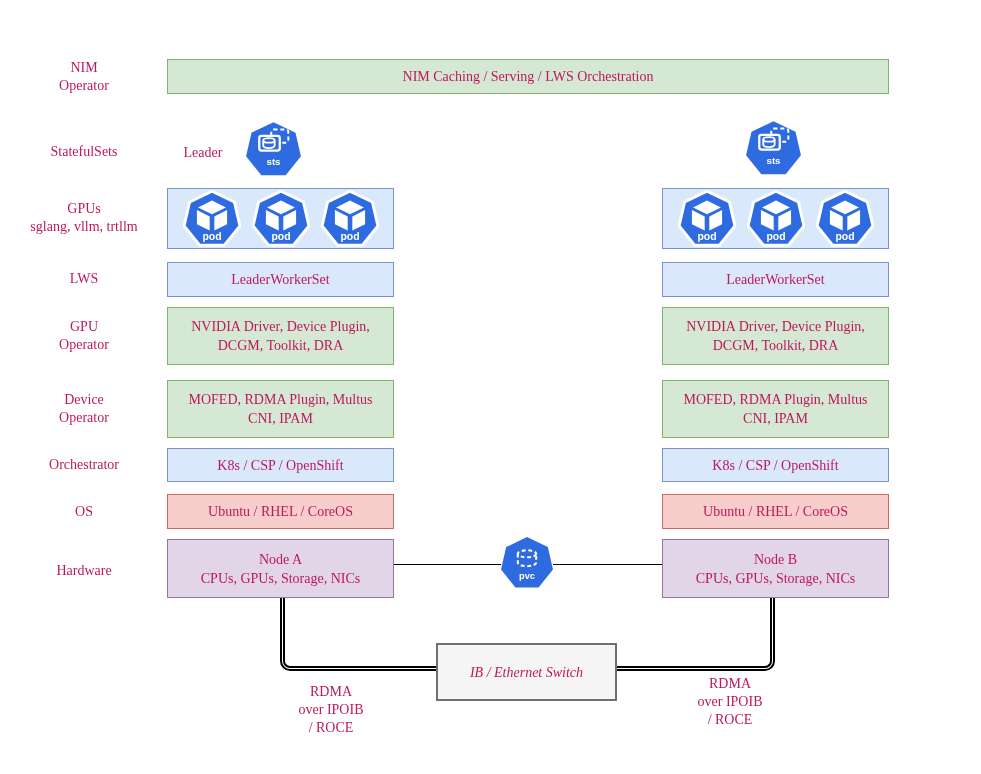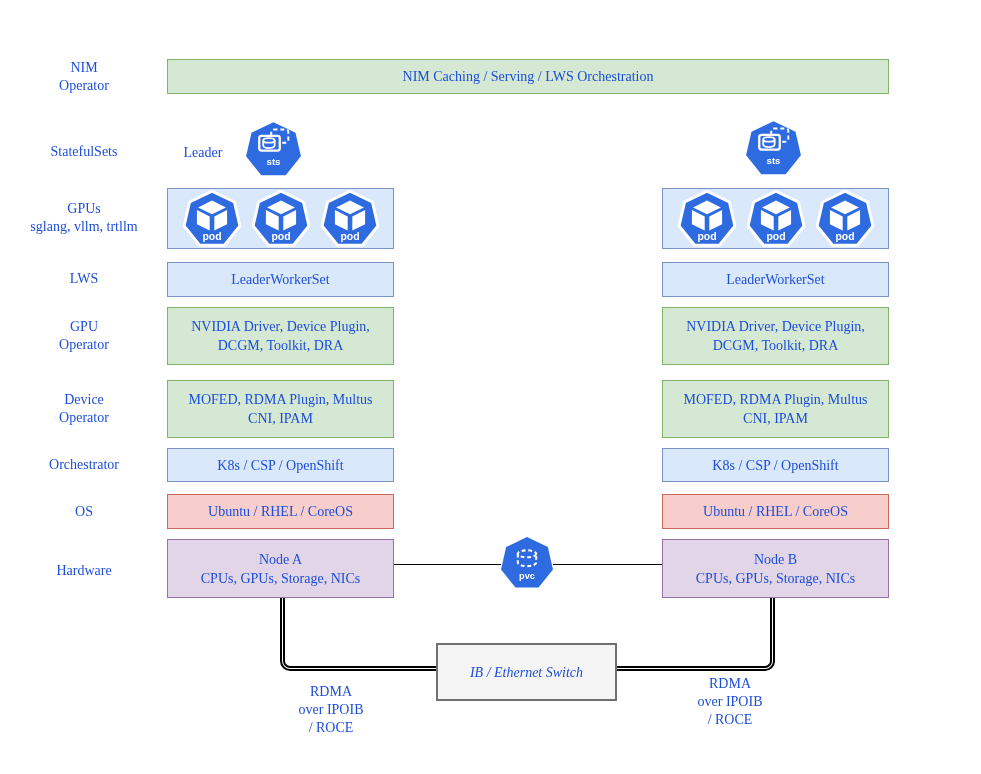--- a/index.html
+++ b/index.html
@@ -1,19 +1,19 @@
 <!DOCTYPE html>
 <html><head>
 <meta charset="utf-8">
 <style>
   html,body { margin:0; padding:0; background:#ffffff; }
   #canvas {
     position:relative; width:981px; height:774px;
     background:#ffffff; overflow:hidden;
-    font-family:"Liberation Serif", serif; color:#1d4ed8;
+    font-family:"Liberation Serif", serif; color:#be185d;
   }
   .rowlabel {
     position:absolute; left:14px; width:140px;
     text-align:center; font-size:14px; line-height:18px;
   }
   .rowlabel span { display:block; }
   .box {
     position:absolute; box-sizing:border-box;
     display:flex; flex-direction:column; align-items:center; justify-content:center;
     text-align:center; font-size:14px; line-height:19px;

